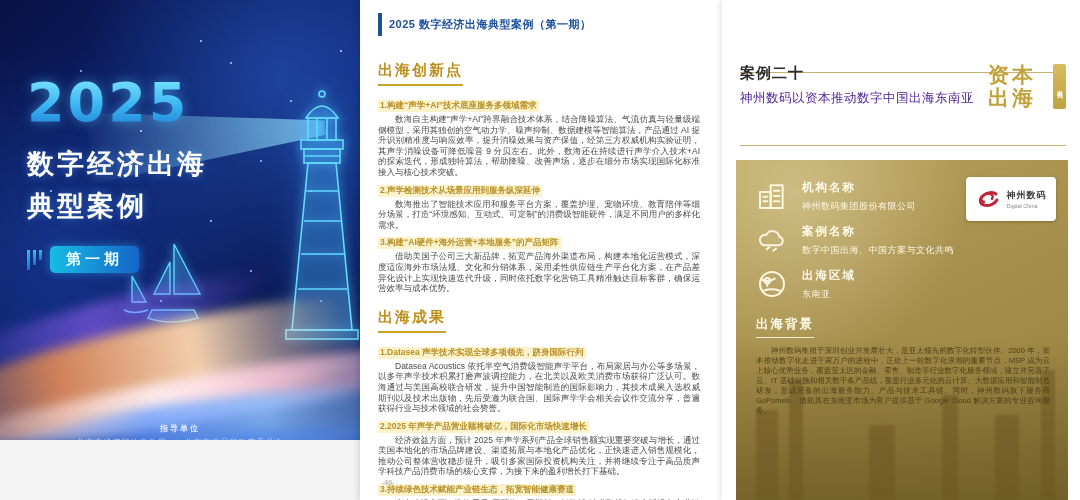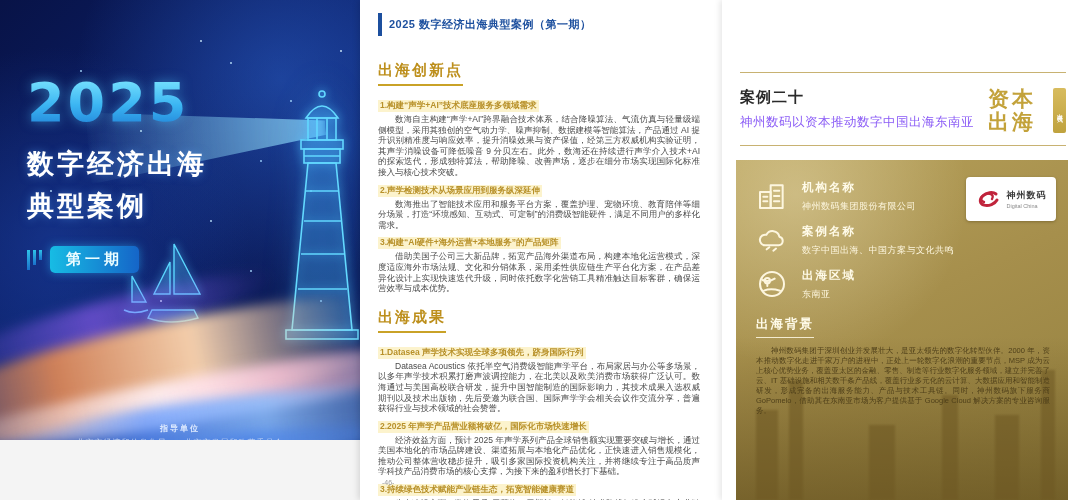--- a/index.html
+++ b/index.html
@@ -64,23 +64,23 @@
   .sec-block{margin-top:8px;}
   .gold-sub{margin:5px 0 2px 0;font-size:8.5px;font-weight:700;color:#b8912a;
     background:#fcf3cd;display:inline-block;padding:0 2px;}
   .body-p{margin:0 0 1px 0;font-size:8.5px;line-height:10.6px;color:#4b4b4b;text-align:justify;text-indent:2em;}
   .pageno{position:absolute;left:22px;bottom:14px;font-size:7px;color:#9a9a9a;}
 
   
   .rightpg{position:absolute;left:722px;top:0;width:358px;height:500px;background:#fff;box-shadow:-2px 0 6px rgba(0,0,0,.10);}
   .gl{position:absolute;left:18px;right:14px;height:1px;background:#c8b272;}
   .gl.t{top:72px;}.gl.b{top:145px;}
-  .case-head{position:absolute;left:18px;right:14px;top:88px;display:flex;justify-content:space-between;align-items:flex-start;}
+  .case-head{position:absolute;left:18px;right:14px;top:64px;display:flex;justify-content:space-between;align-items:flex-start;}
   .case-label{font-size:15px;font-weight:800;color:#2a2a2a;letter-spacing:1px;}
-  .case-title{font-size:12.5px;color:#8b5cf6;margin-top:7px;letter-spacing:.5px;}
+  .case-title{font-size:12.5px;color:#4c1d95;margin-top:7px;letter-spacing:.5px;}
   .badge{display:flex;gap:17px;align-items:stretch;}
   .badge-chars{font-size:21px;font-weight:800;color:#c3a23a;line-height:1.08;letter-spacing:3px;text-align:right;}
   .ribbon{width:13px;background:linear-gradient(180deg,#d8bc5e,#bfa23e);color:#fff;writing-mode:vertical-rl;
     font-size:6px;letter-spacing:1px;display:flex;align-items:center;justify-content:center;border-radius:2px;}
   .gold-card{position:absolute;left:14px;right:12px;top:160px;bottom:0;overflow:hidden;
     background:linear-gradient(155deg,#b7a15a 0%,#a68f4c 45%,#93803f 100%);}
   .gold-card::before{content:"";position:absolute;inset:0;
     background:radial-gradient(circle at 18% 10%,rgba(255,246,214,.35),transparent 42%),
                linear-gradient(to top,rgba(88,68,22,.55),rgba(88,68,22,0) 48%);}
   .bldg{position:absolute;bottom:0;background:rgba(110,88,34,.55);filter:blur(1px);}

